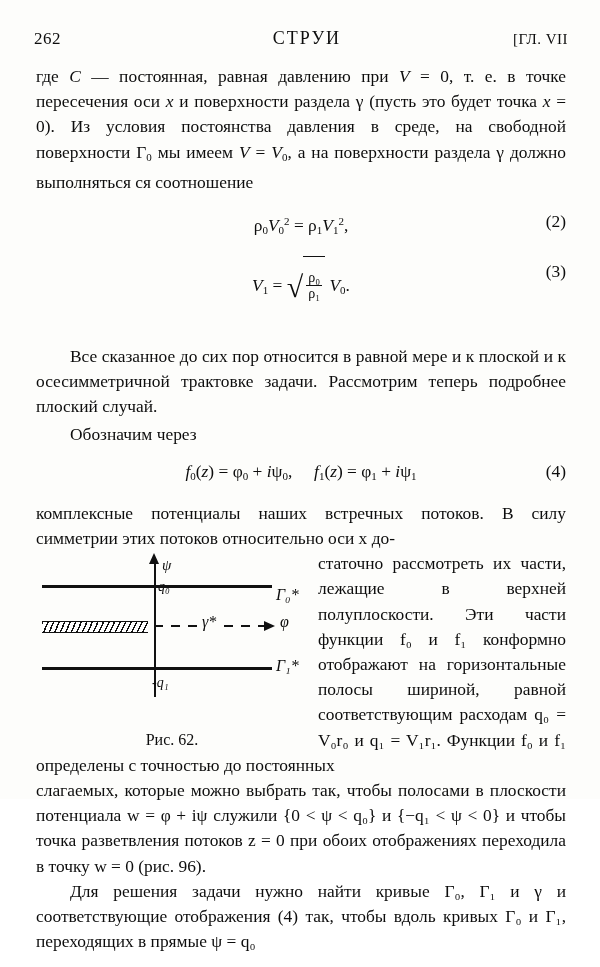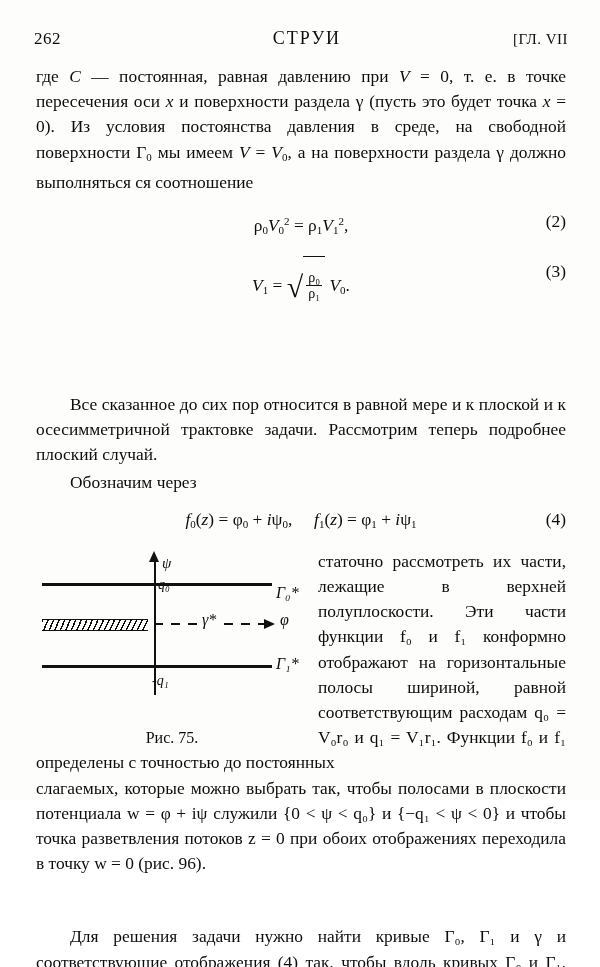--- a/index.html
+++ b/index.html
@@ -46,21 +46,21 @@
     left: 36px; top: 64px;
     width: 530px;
   }
   p {
     margin: 0 0 0 0;
     font-size: 17.4px;
     line-height: 25.2px;
     text-align: justify;
     text-justify: inter-word;
   }
-  p.indent { text-indent: 34px; margin-top: 48px; }
+  p.indent { text-indent: 34px; }
   .eqline {
     position: relative;
     text-align: center;
     font-size: 17.4px;
     line-height: 25px;
   }
   .eqnum {
     position: absolute;
     right: 0;
     top: 0;
@@ -233,20 +233,21 @@
     <p class="indent" style="margin-top:2px;">Обозначим через</p>
 
     <div class="eqline" style="margin-top:12px;margin-bottom:12px;">
       <span>
         <span class="it">f</span><span class="sub">0</span>(<span class="it">z</span>) = φ<span class="sub">0</span> + <span class="it">i</span>ψ<span class="sub">0</span>,&nbsp;&nbsp;&nbsp;&nbsp;
         <span class="it">f</span><span class="sub">1</span>(<span class="it">z</span>) = φ<span class="sub">1</span> + <span class="it">i</span>ψ<span class="sub">1</span>
       </span>
       <span class="eqnum">(4)</span>
     </div>
 
+    <p>комплексные потенциалы наших встречных потоков. В силу симметрии этих потоков относительно оси x до-</p>
 
     <div class="figwrap">
       <div class="figure">
         <div class="axisV"></div>
         <div class="arrowV"></div>
         <div class="lbl" style="left:126px; top:4px; font-size:15px;">ψ</div>
         <div class="lbl" style="left:122px; top:26px;">q₀</div>
 
         <div class="hline" style="left:6px; top:32px; width:230px;"></div>
         <div class="tick" style="left:112px; top:32px;"></div>
@@ -257,21 +258,21 @@
         <div class="lbl" style="left:166px; top:60px; font-size:16px;">γ*</div>
         <div class="dash" style="left:188px; top:72px; width:42px;"></div>
         <div class="arrowR" style="left:228px; top:68px;"></div>
         <div class="lbl" style="left:244px; top:60px; font-size:16px;">φ</div>
 
         <div class="hline" style="left:6px; top:114px; width:230px;"></div>
         <div class="tick" style="left:112px; top:114px;"></div>
         <div class="lbl" style="left:240px; top:104px; font-size:16px;">Γ₁*</div>
         <div class="lbl" style="left:116px; top:122px;">-q₁</div>
 
-        <div class="figcap">Рис. 75.</div>
+        <div class="figcap">Рис. 62.</div>
       </div>
 
       <div class="flow-text">статочно рассмотреть их части, лежащие в верхней полуплоскости. Эти части функции f₀ и f₁ конформно отображают на горизонтальные полосы шириной, равной соответствующим расходам q₀ = V₀r₀ и q₁ = V₁r₁. Функции f₀ и f₁ определены с точностью до постоянных</div>
     </div>
 
     <p>слагаемых, которые можно выбрать так, чтобы полосами в плоскости потенциала w = φ + iψ служили {0 &lt; ψ &lt; q₀} и {−q₁ &lt; ψ &lt; 0} и чтобы точка разветвления потоков z = 0 при обоих отображениях переходила в точку w = 0 (рис. 96).</p>
 
     <p class="indent">Для решения задачи нужно найти кривые Γ₀, Γ₁ и γ и соответствующие отображения (4) так, чтобы вдоль кривых Γ₀ и Γ₁, переходящих в прямые ψ = q₀</p>
 
   </div>

